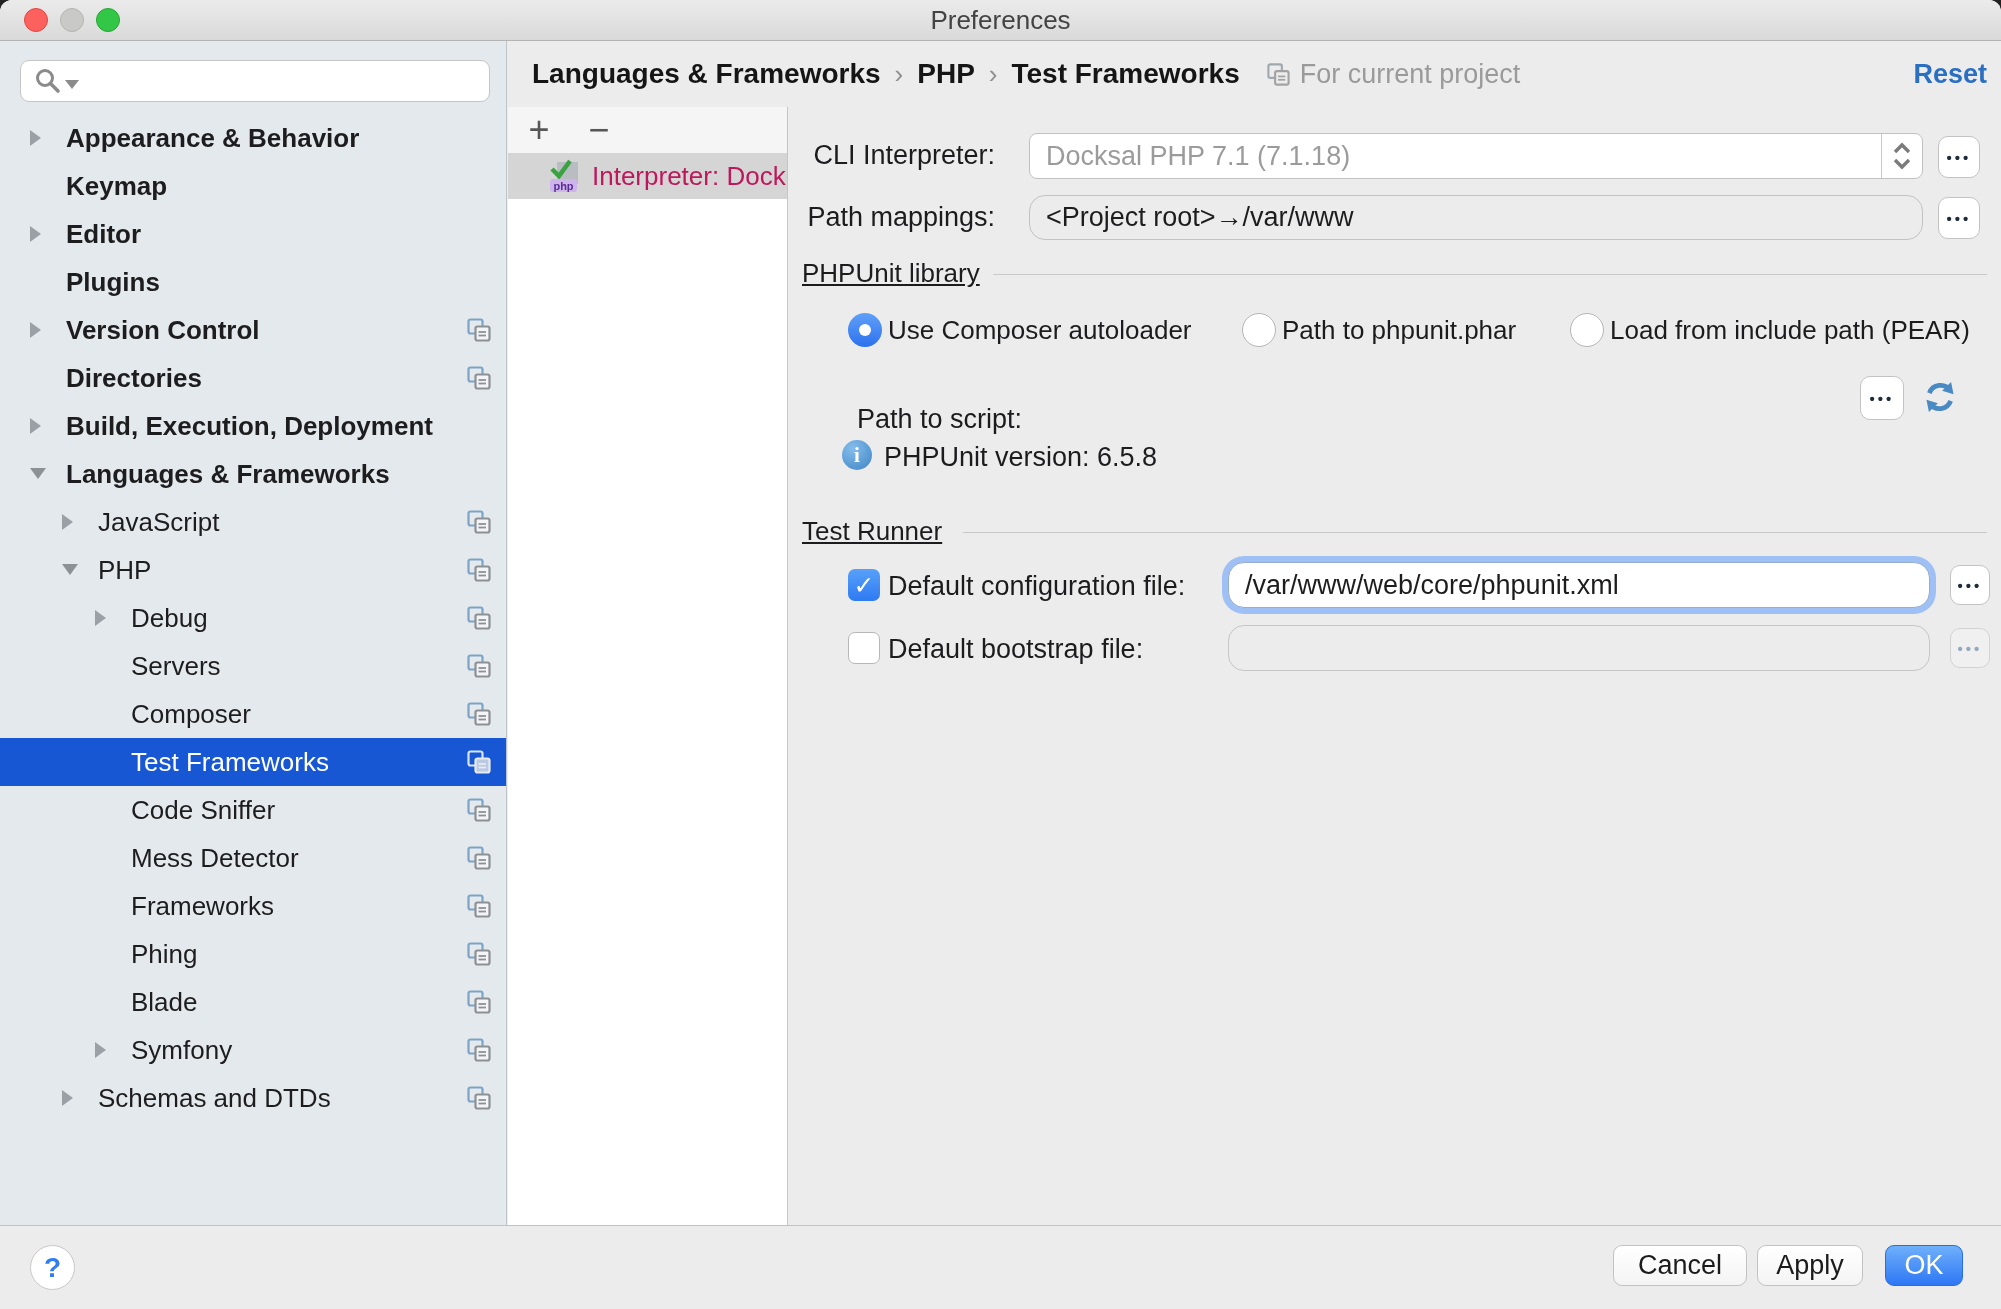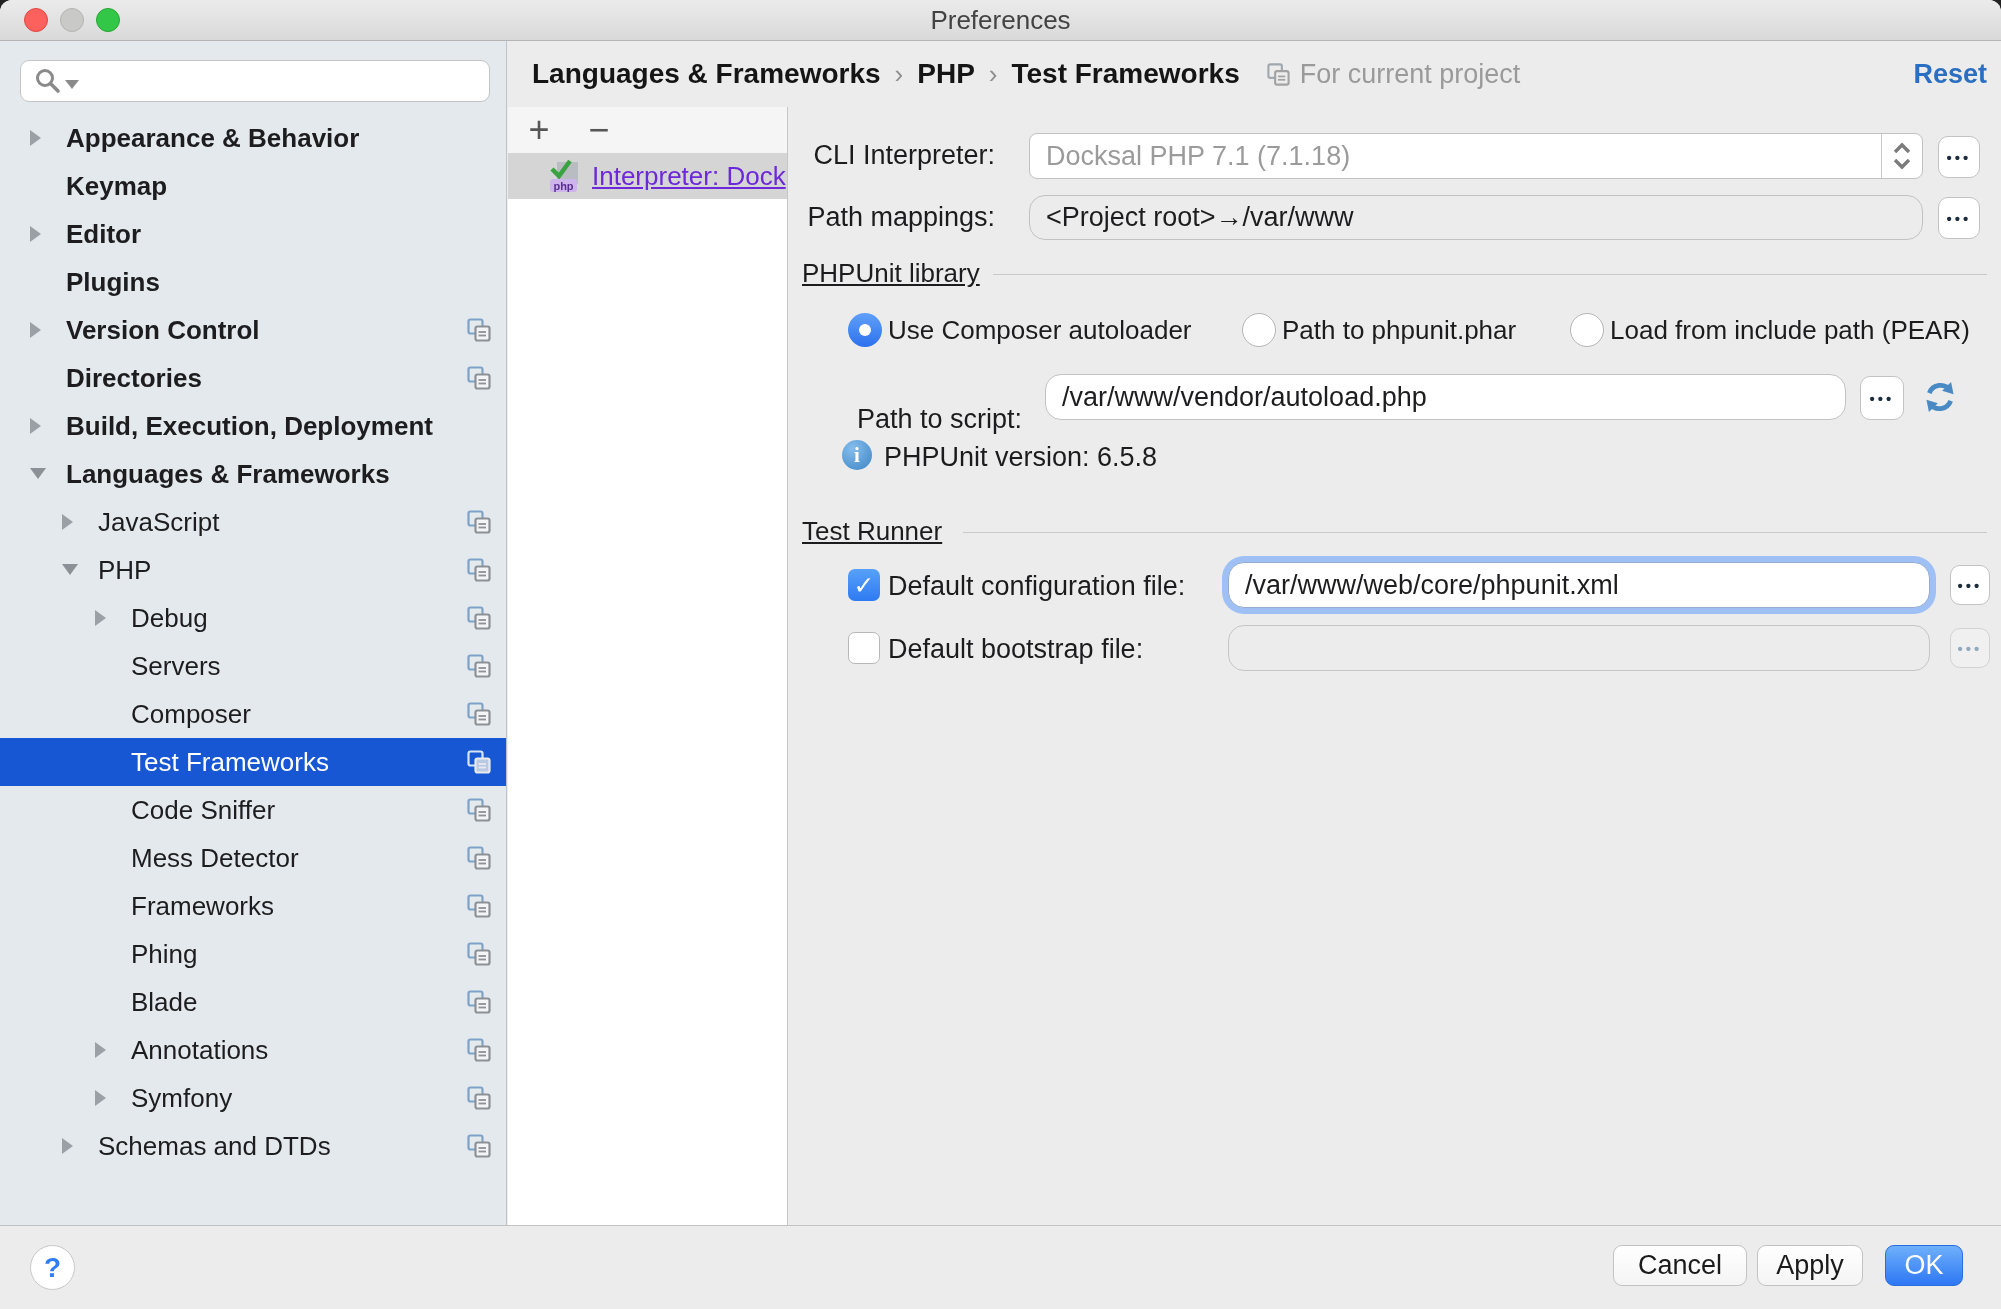--- a/index.html
+++ b/index.html
@@ -47,21 +47,21 @@
   .scope .proj-icon{position:static;--back:#9fa8ae;--front:#a2a2a2;--ffill:#ececec;width:25px;height:25px;}
   .reset{position:absolute;right:14px;top:0;line-height:66px;color:#2b6fc2;font-weight:700;font-size:27px;cursor:default;}
   
   .midpanel{position:absolute;left:508px;top:66px;width:280px;bottom:0;background:#fff;
             border-right:1px solid #c6c6c6;box-sizing:border-box;}
   .midtoolbar{height:46px;background:#f5f5f5;display:flex;align-items:center;padding-left:14px;gap:26px;}
   .tool{font-size:36px;color:#565656;line-height:40px;width:34px;text-align:center;}
   .interp-item{height:46px;background:#d5d5d5;display:flex;align-items:center;padding-left:38px;
                white-space:nowrap;overflow:hidden;}
   .php-icon{width:38px;height:38px;flex:0 0 38px;}
-  .interp-label{font-size:26px;color:#6d28d9;margin-left:8px;text-decoration:underline;}
+  .interp-label{font-size:26px;color:#be185d;margin-left:8px;}
   
   .content{position:absolute;left:788px;top:66px;right:0;bottom:0;background:#ececec;}
   .label{position:absolute;font-size:27px;color:#1c1c1e;white-space:nowrap;}
   .r{ text-align:right;}
   .field{position:absolute;box-sizing:border-box;background:#fff;border:1px solid #c2c2c2;border-radius:16px;
          font-size:27px;color:#1d1d1f;display:flex;align-items:center;padding:0 16px;white-space:nowrap;overflow:hidden;}
   .field.gray{background:#ececec;}
   .field.dis{background:#ececec;border-color:#c6c6c6;}
   .field.focused{border:1px solid #96add0;box-shadow:0 0 0 6px #9ec0f5;}
   .combo{position:absolute;box-sizing:border-box;background:#fff;border:1px solid #c2c2c2;border-radius:8px;}
@@ -257,30 +257,20 @@
             <span class="tlabel">Blade</span>
             <span class="proj-icon"><svg width="100%" height="100%" viewBox="0 0 26 26">
                 <rect x="2.5" y="2.5" width="14" height="14" rx="2" fill="none" style="stroke:var(--back)" stroke-width="2.2"></rect>
                 <rect x="9.5" y="9.5" width="14" height="14" rx="2" style="fill:var(--ffill);stroke:var(--front)" stroke-width="2.2"></rect>
                 <line x1="12.5" y1="15" x2="20" y2="15" style="stroke:var(--front)" stroke-width="1.8"></line>
                 <line x1="12.5" y1="18.5" x2="20" y2="18.5" style="stroke:var(--front)" stroke-width="1.8"></line>
               </svg></span>
           </div>
           <div class="trow lv2">
             <span class="arrow right"></span>
-            <span class="tlabel">Annotations</span>
-            <span class="proj-icon"><svg width="100%" height="100%" viewBox="0 0 26 26">
-                <rect x="2.5" y="2.5" width="14" height="14" rx="2" fill="none" style="stroke:var(--back)" stroke-width="2.2"></rect>
-                <rect x="9.5" y="9.5" width="14" height="14" rx="2" style="fill:var(--ffill);stroke:var(--front)" stroke-width="2.2"></rect>
-                <line x1="12.5" y1="15" x2="20" y2="15" style="stroke:var(--front)" stroke-width="1.8"></line>
-                <line x1="12.5" y1="18.5" x2="20" y2="18.5" style="stroke:var(--front)" stroke-width="1.8"></line>
-              </svg></span>
-          </div>
-          <div class="trow lv2">
-            <span class="arrow right"></span>
             <span class="tlabel">Symfony</span>
             <span class="proj-icon"><svg width="100%" height="100%" viewBox="0 0 26 26">
                 <rect x="2.5" y="2.5" width="14" height="14" rx="2" fill="none" style="stroke:var(--back)" stroke-width="2.2"></rect>
                 <rect x="9.5" y="9.5" width="14" height="14" rx="2" style="fill:var(--ffill);stroke:var(--front)" stroke-width="2.2"></rect>
                 <line x1="12.5" y1="15" x2="20" y2="15" style="stroke:var(--front)" stroke-width="1.8"></line>
                 <line x1="12.5" y1="18.5" x2="20" y2="18.5" style="stroke:var(--front)" stroke-width="1.8"></line>
               </svg></span>
           </div>
           <div class="trow lv1">
             <span class="arrow right"></span>
@@ -355,21 +345,20 @@
       <div id="radios">
           <div class="radio on" style="left: 60px; top: 206px;"></div>
           <div class="rlabel" style="left: 100px; top: 206px;">Use Composer autoloader</div>
           <div class="radio" style="left: 454px; top: 206px;"></div>
           <div class="rlabel" style="left: 494px; top: 206px;">Path to phpunit.phar</div>
           <div class="radio" style="left: 782px; top: 206px;"></div>
           <div class="rlabel" style="left: 822px; top: 206px;">Load from include path (PEAR)</div>
         </div>
 
       <div class="label r" style="left:48px;top:297px;width:186px">Path to script:</div>
-      <div class="field" style="left:257px;top:267px;width:801px;height:46px">/var/www/vendor/autoload.php</div>
       <div class="browse" style="left:1072px;top:269px;width:44px;height:44px">•••</div>
       <svg class="refresh" style="left:1133px;top:271px" viewBox="0 0 32 32">
         <g transform="rotate(14 16 16)">
           <path d="M6.5 15 a10 10 0 0 1 16.5 -6.5" fill="none" stroke="#4a8ac4" stroke-width="4"></path>
           <polygon points="22,1.5 26.5,11 16.5,10.5" fill="#4a8ac4"></polygon>
           <path d="M25.5 17 a10 10 0 0 1 -16.5 6.5" fill="none" stroke="#4a8ac4" stroke-width="4"></path>
           <polygon points="10,30.5 5.5,21 15.5,21.5" fill="#4a8ac4"></polygon>
         </g>
       </svg>
 

